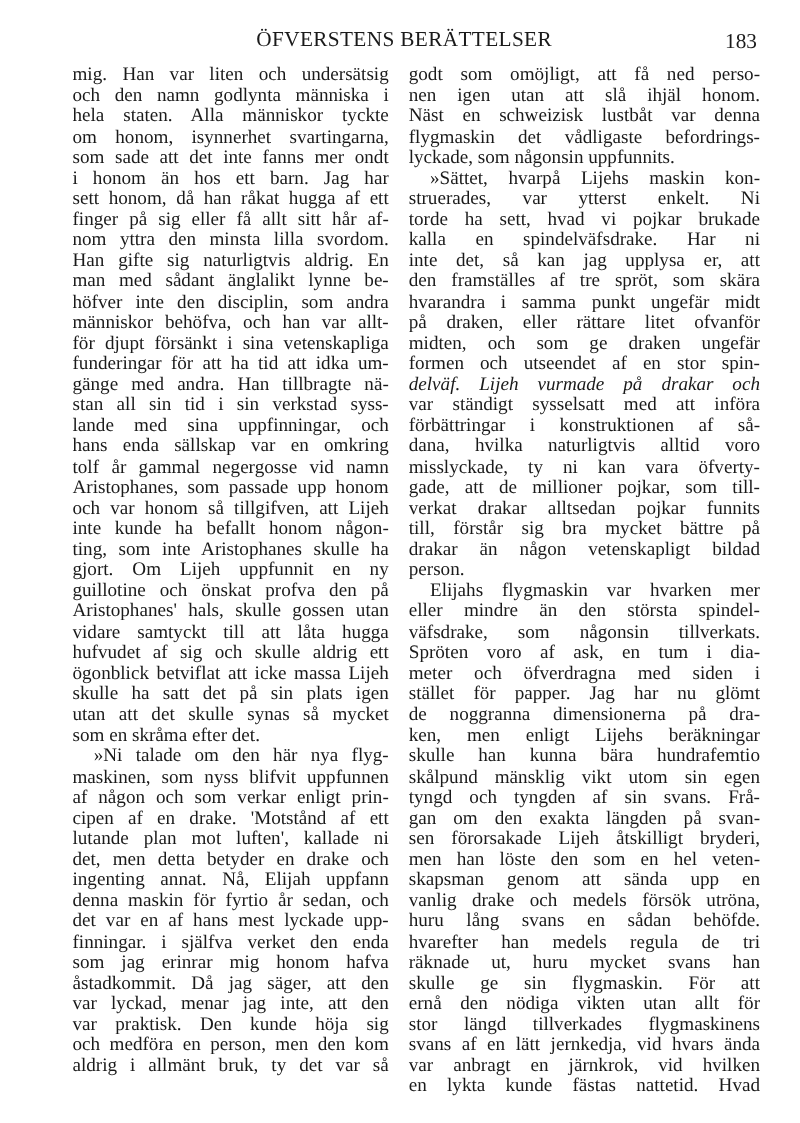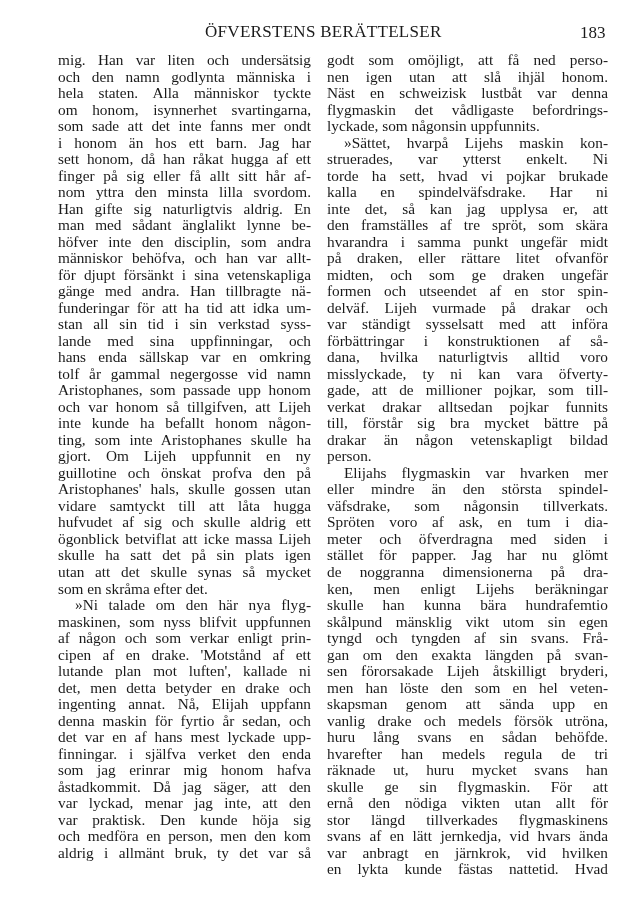--- a/index.html
+++ b/index.html
@@ -75,22 +75,22 @@
     <span class="line" style="height: 16.52px; line-height: 16.52px;">som sade att det inte fanns mer ondt</span>
     <span class="line" style="height: 16.52px; line-height: 16.52px;">i  honom  än  hos  ett  barn.  Jag har</span>
     <span class="line" style="height: 16.52px; line-height: 16.52px;">sett honom, då han råkat hugga af ett</span>
     <span class="line" style="height: 16.52px; line-height: 16.52px;">finger  på  sig  eller  få  allt  sitt  hår  af-</span>
     <span class="line" style="height: 16.52px; line-height: 16.52px;">nom  yttra  den  minsta  lilla  svordom.</span>
     <span class="line" style="height: 16.52px; line-height: 16.52px;">Han  gifte  sig  naturligtvis  aldrig.  En</span>
     <span class="line" style="height: 16.52px; line-height: 16.52px;">man  med  sådant  änglalikt  lynne  be-</span>
     <span class="line" style="height: 16.52px; line-height: 16.52px;">höfver  inte  den  disciplin,  som  andra</span>
     <span class="line" style="height: 16.52px; line-height: 16.52px;">människor  behöfva,  och  han  var  allt-</span>
     <span class="line" style="height: 16.52px; line-height: 16.52px;">för  djupt  försänkt  i  sina  vetenskapliga</span>
+    <span class="line" style="height: 16.52px; line-height: 16.52px;">funderingar  för  att  ha  tid  att  idka  um-</span>
     <span class="line" style="height: 16.52px; line-height: 16.52px;">gänge  med  andra.  Han  tillbragte  nä-</span>
-    <span class="line" style="height: 16.52px; line-height: 16.52px;">funderingar  för  att  ha  tid  att  idka  um-</span>
     <span class="line" style="height: 16.52px; line-height: 16.52px;">stan  all  sin  tid  i  sin  verkstad  syss-</span>
     <span class="line" style="height: 16.52px; line-height: 16.52px;">lande  med  sina  uppfinningar,  och</span>
     <span class="line" style="height: 16.52px; line-height: 16.52px;">hans  enda  sällskap  var  en  omkring</span>
     <span class="line" style="height: 16.52px; line-height: 16.52px;">tolf  år  gammal  negergosse  vid  namn</span>
     <span class="line" style="height: 16.52px; line-height: 16.52px;">Aristophanes,  som  passade  upp  honom</span>
     <span class="line" style="height: 16.52px; line-height: 16.52px;">och  var  honom  så  tillgifven,  att  Lijeh</span>
     <span class="line" style="height: 16.52px; line-height: 16.52px;">inte  kunde  ha  befallt  honom  någon-</span>
     <span class="line" style="height: 16.52px; line-height: 16.52px;">ting,  som  inte  Aristophanes  skulle  ha</span>
     <span class="line" style="height: 16.52px; line-height: 16.52px;">gjort.  Om  Lijeh  uppfunnit  en  ny</span>
     <span class="line" style="height: 16.52px; line-height: 16.52px;">guillotine  och  önskat  profva  den  på</span>
@@ -127,21 +127,21 @@
     <span class="line indent" style="height: 16.52px; line-height: 16.52px;">»Sättet,  hvarpå  Lijehs  maskin  kon-</span>
     <span class="line" style="height: 16.52px; line-height: 16.52px;">struerades,  var  ytterst  enkelt.  Ni</span>
     <span class="line" style="height: 16.52px; line-height: 16.52px;">torde  ha  sett,  hvad  vi  pojkar  brukade</span>
     <span class="line" style="height: 16.52px; line-height: 16.52px;">kalla  en  spindelväfsdrake.  Har  ni</span>
     <span class="line" style="height: 16.52px; line-height: 16.52px;">inte  det,  så  kan  jag  upplysa  er,  att</span>
     <span class="line" style="height: 16.52px; line-height: 16.52px;">den  framställes  af  tre  spröt,  som  skära</span>
     <span class="line" style="height: 16.52px; line-height: 16.52px;">hvarandra  i  samma  punkt  ungefär  midt</span>
     <span class="line" style="height: 16.52px; line-height: 16.52px;">på  draken,  eller  rättare  litet  ofvanför</span>
     <span class="line" style="height: 16.52px; line-height: 16.52px;">midten,  och  som  ge  draken  ungefär</span>
     <span class="line" style="height: 16.52px; line-height: 16.52px;">formen  och  utseendet  af  en  stor  spin-</span>
-    <span class="line" style="height: 16.52px; line-height: 16.52px;">delväf.  Lijeh  vurmade  på  drakar  och</span>
+    <span class="line" style="height: 16.52px; line-height: 16.52px; font-style: italic;">delväf.  Lijeh  vurmade  på  drakar  och</span>
     <span class="line" style="height: 16.52px; line-height: 16.52px;">var  ständigt  sysselsatt  med  att  införa</span>
     <span class="line" style="height: 16.52px; line-height: 16.52px;">förbättringar  i  konstruktionen  af  så-</span>
     <span class="line" style="height: 16.52px; line-height: 16.52px;">dana,  hvilka  naturligtvis  alltid  voro</span>
     <span class="line" style="height: 16.52px; line-height: 16.52px;">misslyckade,  ty  ni  kan  vara  öfverty-</span>
     <span class="line" style="height: 16.52px; line-height: 16.52px;">gade,  att  de  millioner  pojkar,  som  till-</span>
     <span class="line" style="height: 16.52px; line-height: 16.52px;">verkat  drakar  alltsedan  pojkar  funnits</span>
     <span class="line" style="height: 16.52px; line-height: 16.52px;">till,  förstår  sig  bra  mycket  bättre  på</span>
     <span class="line" style="height: 16.52px; line-height: 16.52px;">drakar  än  någon  vetenskapligt  bildad</span>
     <span class="line last" style="height: 16.52px; line-height: 16.52px;">person.</span>
     <span class="line indent" style="height: 16.52px; line-height: 16.52px;">Elijahs  flygmaskin  var  hvarken  mer</span>

